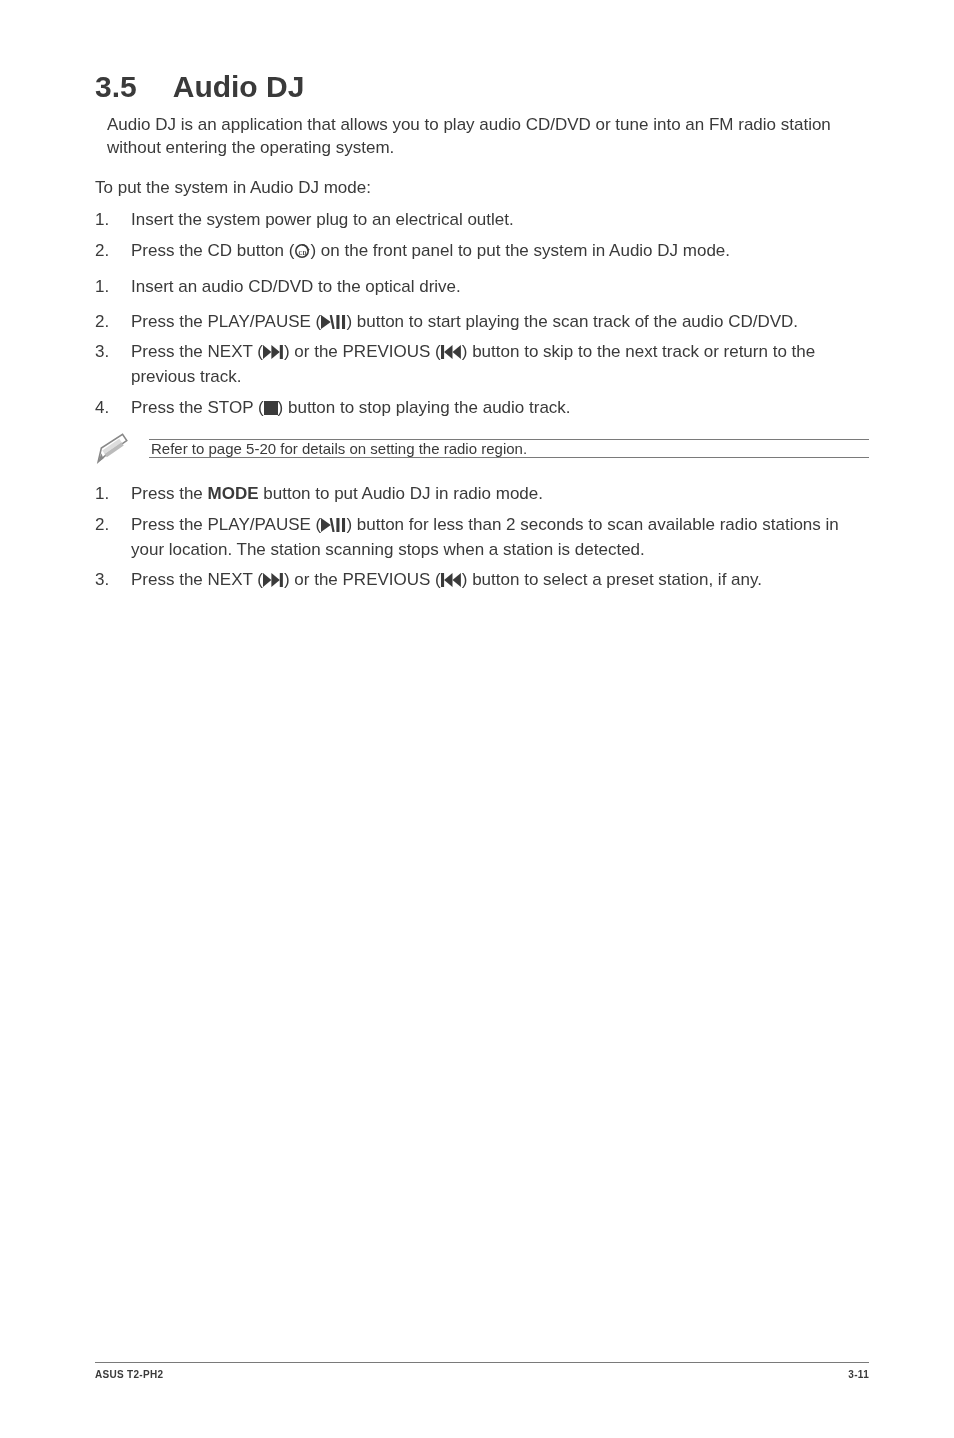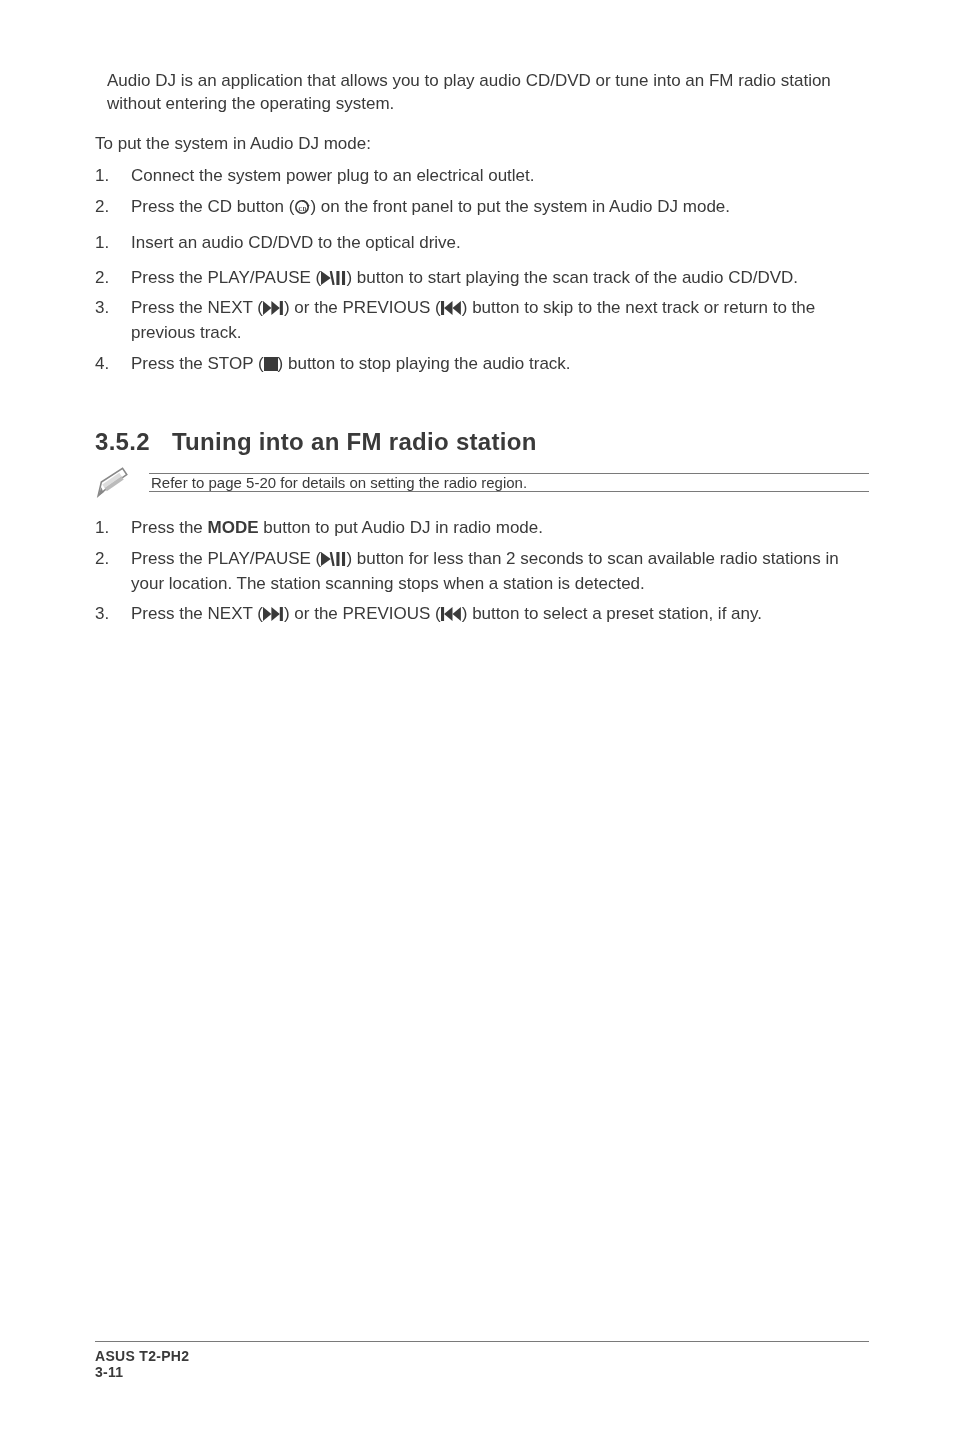--- a/index.html
+++ b/index.html
@@ -59,23 +59,22 @@
   .footer {
     position: absolute;
     bottom: 58px;
     left: 95px;
     right: 85px;
     border-top: 1px solid #7a7a7a;
     padding-top: 6px;
     display: flex;
     justify-content: space-between;
     font-weight: bold;
-    font-size: 14px;
+    font-size: 10px;
     letter-spacing: 0.3px;
-    flex-direction: column;
   }
 
   svg.glyph {
     display: inline-block;
     vertical-align: -2px;
     height: 14px;
   }
   svg.glyph.big { height: 16px; vertical-align: -3px; }
 
   .bold { font-weight: bold; }
@@ -115,29 +114,32 @@
       <polygon points="3,28 6,15 26,2 30,8 10,22" fill="none" stroke="#888" stroke-width="1.5"></polygon>
       <polygon points="3,28 8,25 6,20" fill="#888"></polygon>
       <line x1="10" y1="22" x2="26" y2="11" stroke="#bbb" stroke-width="4"></line>
       <line x1="8" y1="19" x2="24" y2="8" stroke="#ddd" stroke-width="4"></line>
     </g>
   </defs>
 </svg>
 
 <div class="page">
 
+  <div class="h1">
+    <span class="num">3.5</span><span>Audio DJ</span>
+  </div>
 
   <div class="intro">Audio DJ is an application that allows you to play audio CD/DVD or tune into an FM radio station without entering the operating system.</div>
 
   <div class="lead">To put the system in Audio DJ mode:</div>
 
   <div class="olist">
     <div class="row">
       <div class="num">1.</div>
-      <div class="txt">Connect the system power plug to an electrical outlet.</div>
+      <div class="txt">Insert the system power plug to an electrical outlet.</div>
     </div>
     <div class="row">
       <div class="num">2.</div>
       <div class="txt">
         <span>Press the CD button (</span><svg class="glyph big" viewBox="0 0 16 16">
             <use href="#icon-cd"></use>
           </svg><span>) on the front panel to put the system in Audio DJ mode.</span>
       </div>
     </div>
   </div>
@@ -169,23 +171,20 @@
     <div class="row">
       <div class="num">4.</div>
       <div class="txt">
         <span>Press the STOP (</span><svg class="glyph" viewBox="0 0 10 10">
             <use href="#icon-stop"></use>
           </svg><span>) button to stop playing the audio track.</span>
       </div>
     </div>
   </div>
 
-  <div class="h2">
-    <span class="secnum">3.5.2</span><span>Tuning into an FM radio station</span>
-  </div>
 
   <div class="notebox">
     <div class="pencil">
       <svg width="36" height="32" viewBox="0 0 34 30">
           <use href="#icon-pencil"></use>
         </svg>
     </div>
     <div class="notebody">Refer to page 5-20 for details on setting the radio region.</div>
   </div>
 

